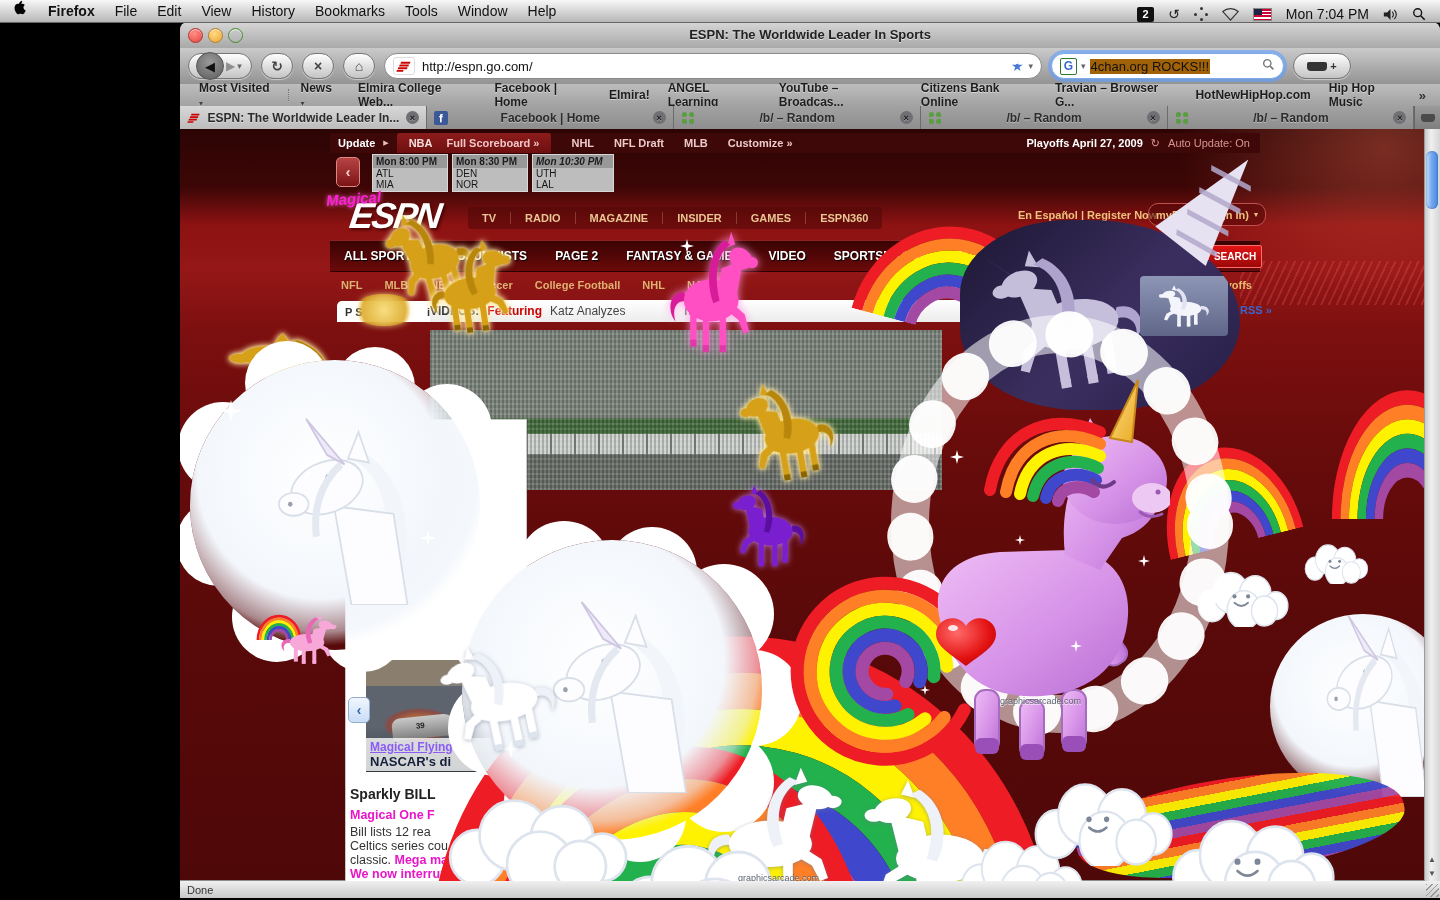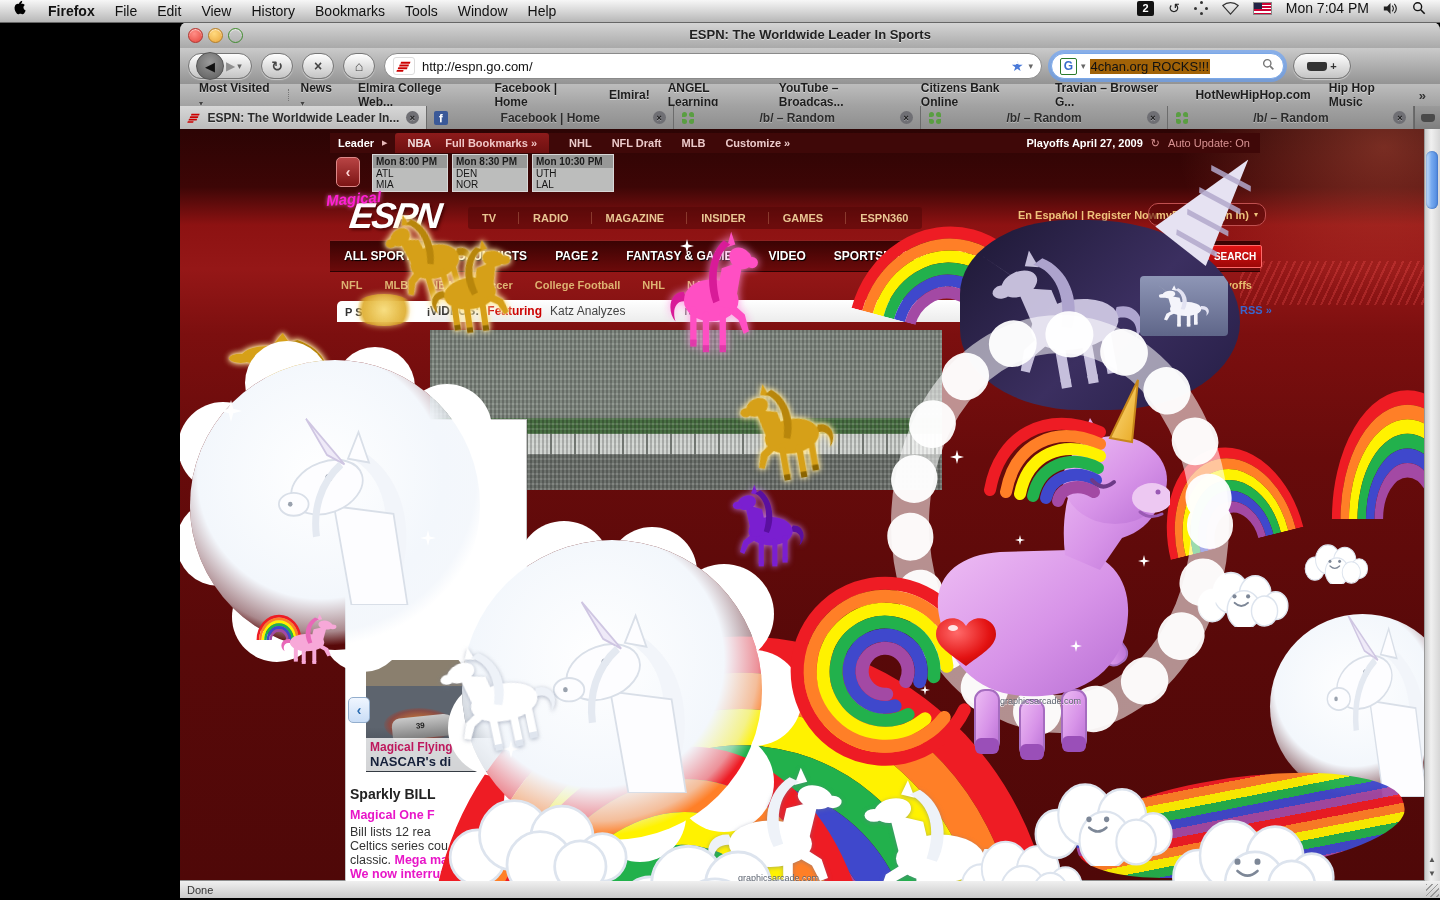--- a/index.html
+++ b/index.html
@@ -4,21 +4,21 @@
 <style>
   html,body{margin:0;padding:0;}
   body{width:1440px;height:900px;background:#000;position:relative;overflow:hidden;
        font-family:"Liberation Sans","DejaVu Sans",sans-serif;-webkit-font-smoothing:antialiased;}
   .abs{position:absolute;}
   .nw{white-space:nowrap;}
 
   
   #menubar{position:absolute;left:0;top:0;width:1440px;height:22px;
     background:linear-gradient(180deg,#f7f7f7,#d4d4d4 55%,#b7b7b7);
-    border-bottom:1px solid #666;display:flex;align-items:flex-start;font-size:14px;color:#111;z-index:50;}
+    border-bottom:1px solid #666;display:flex;align-items:flex-end;font-size:14px;color:#111;z-index:50;}
   #menubar .mi{padding:0 10px;line-height:22px;}
   #menubar .appname{font-weight:bold;}
   #menubar .right{margin-left:auto;display:flex;align-items:center;gap:14px;padding-right:14px;}
   .badge2{background:#111;color:#fff;font-size:11px;font-weight:bold;width:17px;height:15px;
     display:flex;align-items:center;justify-content:center;border-radius:2px;}
   .mb-glyph{font-size:14px;color:#222;}
   .flagicon{width:17px;height:11px;position:relative;
     background:repeating-linear-gradient(180deg,#c03 0 1.6px,#fff 1.6px 3.2px);border:0.5px solid #888;}
   .flagicon i{position:absolute;left:0;top:0;width:8px;height:6px;background:#224;}
   .dotsicon{width:14px;height:14px;position:relative;}
@@ -112,21 +112,21 @@
     display:flex;align-items:center;justify-content:center;}
   .game{top:1px;width:74px;height:36px;background:#bcbdbc;border:1px solid #d8d8d8;font-size:10px;color:#161616;}
   .game .gh{background:#979897;font-weight:bold;padding:1px 3px;color:#1c1c1c;}
   .game .gt{padding:0 3px;line-height:11px;}
 
   #magical{left:146px;top:61px;color:#ff1fd4;font-weight:bold;font-style:italic;font-size:15px;
     transform:rotate(-4deg);text-shadow:0 0 4px rgba(255,120,230,.8);z-index:3;}
   #espnlogo{left:170px;top:66px;color:#fff;font-size:36px;font-weight:bold;font-style:italic;
     letter-spacing:-2px;transform:skewX(-8deg);text-shadow:2px 2px 3px rgba(60,0,0,.8);z-index:2;}
   #topnav{left:288px;top:78px;height:22px;display:flex;align-items:center;background:rgba(80,8,8,.55);
-    border-radius:3px;z-index:2;gap:8px;}
+    border-radius:3px;z-index:2;}
   #topnav .tn{padding:0 14px;font-size:11px;font-weight:bold;color:#e9c693;border-left:1px solid rgba(255,200,150,.25);}
   #topnav .tn:first-child{border-left:none;}
   #espanol{left:838px;top:80px;font-size:11px;font-weight:bold;color:#eec27c;z-index:2;}
   #myespn{left:968px;top:74px;width:116px;height:21px;border:1px solid #c05050;border-radius:10px;
     background:rgba(90,8,8,.6);display:flex;align-items:center;justify-content:center;gap:5px;
     font-size:11px;font-weight:bold;color:#eec27c;z-index:2;}
   #myespn .dar{font-size:8px;}
 
   #mainnav{left:150px;top:111px;width:930px;height:30px;background:linear-gradient(180deg,#3a0303,#6b0a0a);
     border-top:1px solid #8d2020;border-bottom:1px solid #2a0202;display:flex;align-items:center;z-index:1;}
@@ -170,21 +170,21 @@
     border:1px solid #93aecd;border-radius:5px;color:#2b6cb0;font-size:14px;font-weight:bold;
     display:flex;align-items:center;justify-content:center;}
   #vthumb{left:20px;top:240px;width:155px;height:112px;overflow:hidden;
     background:linear-gradient(180deg,#8a7f6e 0 26px,#5d646e 26px 60%,#343a42);}
   #vthumb .glow{position:absolute;left:18px;top:48px;width:70px;height:34px;border-radius:50%;
     background:radial-gradient(ellipse,rgba(255,150,40,.85),rgba(200,40,10,.4) 60%,transparent 75%);}
   #vthumb .car{position:absolute;left:26px;top:56px;width:64px;height:22px;background:linear-gradient(180deg,#c9c9c9,#7e7e7e);
     border-radius:8px 12px 4px 4px;transform:rotate(-6deg);}
   #vthumb .car span{position:absolute;left:24px;top:5px;font-size:8px;font-weight:bold;color:#222;}
   #vcaption{left:20px;top:318px;width:155px;padding:2px 4px;background:rgba(255,255,255,.78);}
-  #vcaption .l1{color:#be185d;font-size:12px;font-weight:bold;}
+  #vcaption .l1{color:#8b5cf6;font-size:12px;font-weight:bold;text-decoration:underline;}
   #vcaption .l2{color:#15203a;font-size:13px;font-weight:bold;}
   .story{font-size:12.5px;color:#333;}
   .story .hd{font-size:14px;font-weight:bold;color:#222;}
   .pinklink{color:#e816c8;font-weight:bold;}
 
   
   #scrolltrack{right:0;top:0;width:15px;bottom:0;background:linear-gradient(90deg,#c9c9c9,#f0f0f0 40%,#d6d6d6);
     border-left:1px solid #9a9a9a;z-index:30;}
   #scrollthumb{left:1px;top:22px;width:12px;height:58px;border-radius:7px;
     background:linear-gradient(90deg,#cfe4fb,#76aaf0 45%,#4d87dd);box-shadow:inset 0 0 2px #2a5aa8;}
@@ -461,25 +461,25 @@
     <span id="tablistbtn">
         <span class="shirt"></span>
       </span>
   </div>
 
   <div id="content">
     <div class="abs" id="cornerGlow"></div>
     <div class="abs" id="stripesR"></div>
 
     <div class="abs" id="scoresbar">
-      <span class="lbl">Leader</span>
+      <span class="lbl">Update</span>
       <span class="tri">▶</span>
       <span class="tgrp">
         <span>NBA</span>
-        <span class="f">Full Bookmarks »</span>
+        <span class="f">Full Scoreboard »</span>
       </span>
       <span class="it">NHL</span>
       <span class="it">NFL Draft</span>
       <span class="it">MLB</span>
       <span class="it">Customize »</span>
       <span class="right">
         <span class="pl">Playoffs April 27, 2009</span>
         <span class="ref">↻</span>
         <span class="au">Auto Update: On</span>
       </span>
@@ -491,21 +491,21 @@
         <span class="gh" style="display:block;">Mon 8:00 PM</span>
         <span class="gt" style="display:block;">ATL</span>
         <span class="gt" style="display:block;">MIA</span>
       </span>
       <span class="abs game" style="left:122px;">
         <span class="gh" style="display:block;">Mon 8:30 PM</span>
         <span class="gt" style="display:block;">DEN</span>
         <span class="gt" style="display:block;">NOR</span>
       </span>
       <span class="abs game" style="left:202px;width:80px;">
-        <span class="gh" style="display:block;">Mon 10:30 PM</span>
+        <span class="gh" style="display:block;font-style:italic;">Mon 10:30 PM</span>
         <span class="gt" style="display:block;">UTH</span>
         <span class="gt" style="display:block;">LAL</span>
       </span>
     </div>
 
     <div class="abs" id="magical">Magical</div>
     <div class="abs" id="espnlogo">ESPN</div>
     <div class="abs" id="topnav">
       <span class="tn">TV</span>
       <span class="tn">RADIO</span>

